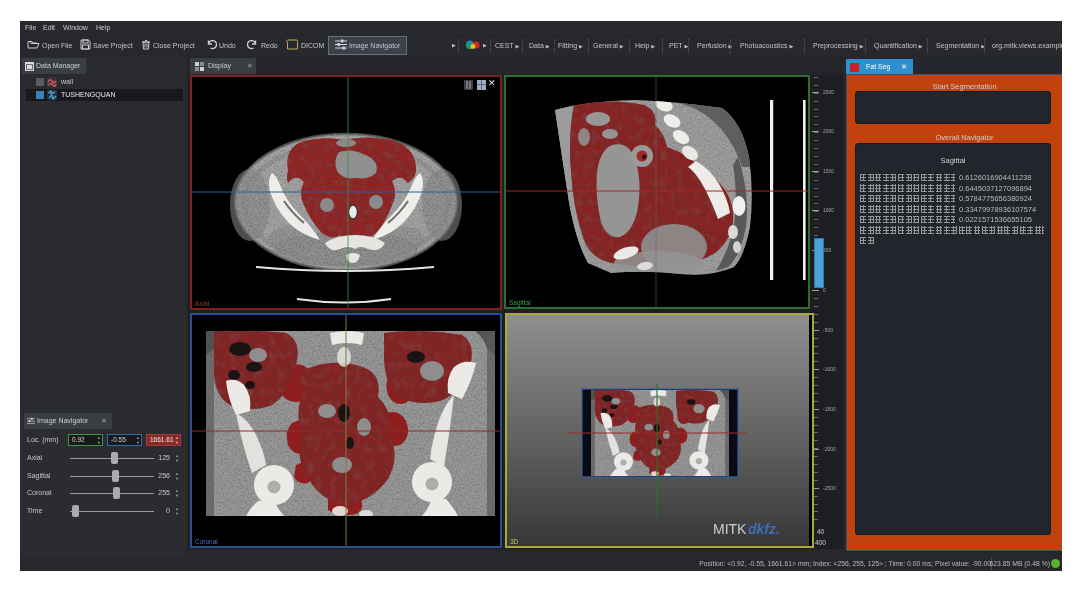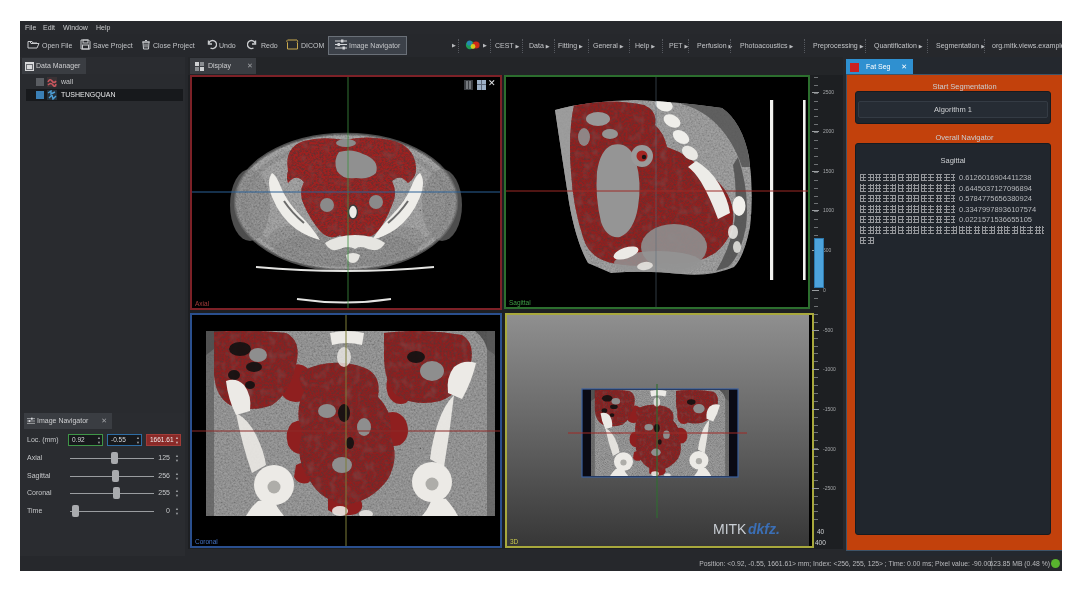--- a/index.html
+++ b/index.html
@@ -479,21 +479,20 @@
     <div class="a" style="left:626px;top:181px;width:10px;height:50px;background:#4da3dc;border:1px solid #2e79ad"></div>
     <div class="a txt" style="left:629px;top:471px;font-size:6.5px;color:#d0d2d4">40</div>
     <div class="a txt" style="left:627px;top:482px;font-size:6.5px;color:#d0d2d4">400</div>
     </div>
   </div>
   <div id="rightpanel">
     <div class="tab" style="left:0;top:2px;width:67px;background:#2f90d0;color:#fff;padding-left:20px">Fat Seg<span style="position:absolute;right:6px;top:0;font-size:7px">✕</span><span style="position:absolute;left:4px;top:4px;width:9px;height:9px;background:#cc2020"></span></div>
     <div class="a" style="left:0px;top:17px;width:237px;height:477px;background:#c2410c;border:1px solid #3e5468">
       <div class="a txt" style="left:0;top:7px;width:100%;text-align:center;font-size:7.5px;color:#ccced1">Start Segmentation</div>
       <div class="a" style="left:8px;top:16px;width:196px;height:33px;background:#21262d;border:1px solid #171b20;border-radius:3px"></div>
-      <div class="a" style="left:11px;top:26px;width:190px;height:17px;background:#262c34;border:1px solid #343b44;border-radius:2px;text-align:center;font-size:7.5px;color:#ccced1;line-height:16px">Algorithm 1</div>
       <div class="a txt" style="left:0;top:58px;width:100%;text-align:center;font-size:7.5px;color:#ccced1">Overall Navigator</div>
       <div class="a" style="left:8px;top:68px;width:196px;height:392px;background:#21262d;border:1px solid #171b20;border-radius:3px">
         <div class="a txt" style="left:0;top:12px;width:100%;text-align:center;font-size:7.5px;color:#ccced1">Sagittal</div>
         <div class="a" style="left:4px;top:29px;width:188px;font-size:7.5px;color:#b7b9bc;line-height:10.5px">
           <div class="txt"><span class="cjk" style="width:95px"></span>0.6126016904411238</div>
           <div class="txt"><span class="cjk" style="width:95px"></span>0.6445037127096894</div>
           <div class="txt"><span class="cjk" style="width:95px"></span>0.5784775656380924</div>
           <div class="txt"><span class="cjk" style="width:95px"></span>0.33479978936107574</div>
           <div class="txt"><span class="cjk" style="width:95px"></span>0.0221571536655105</div>
           <div class="txt"><span class="cjk" style="width:184px"></span></div>

